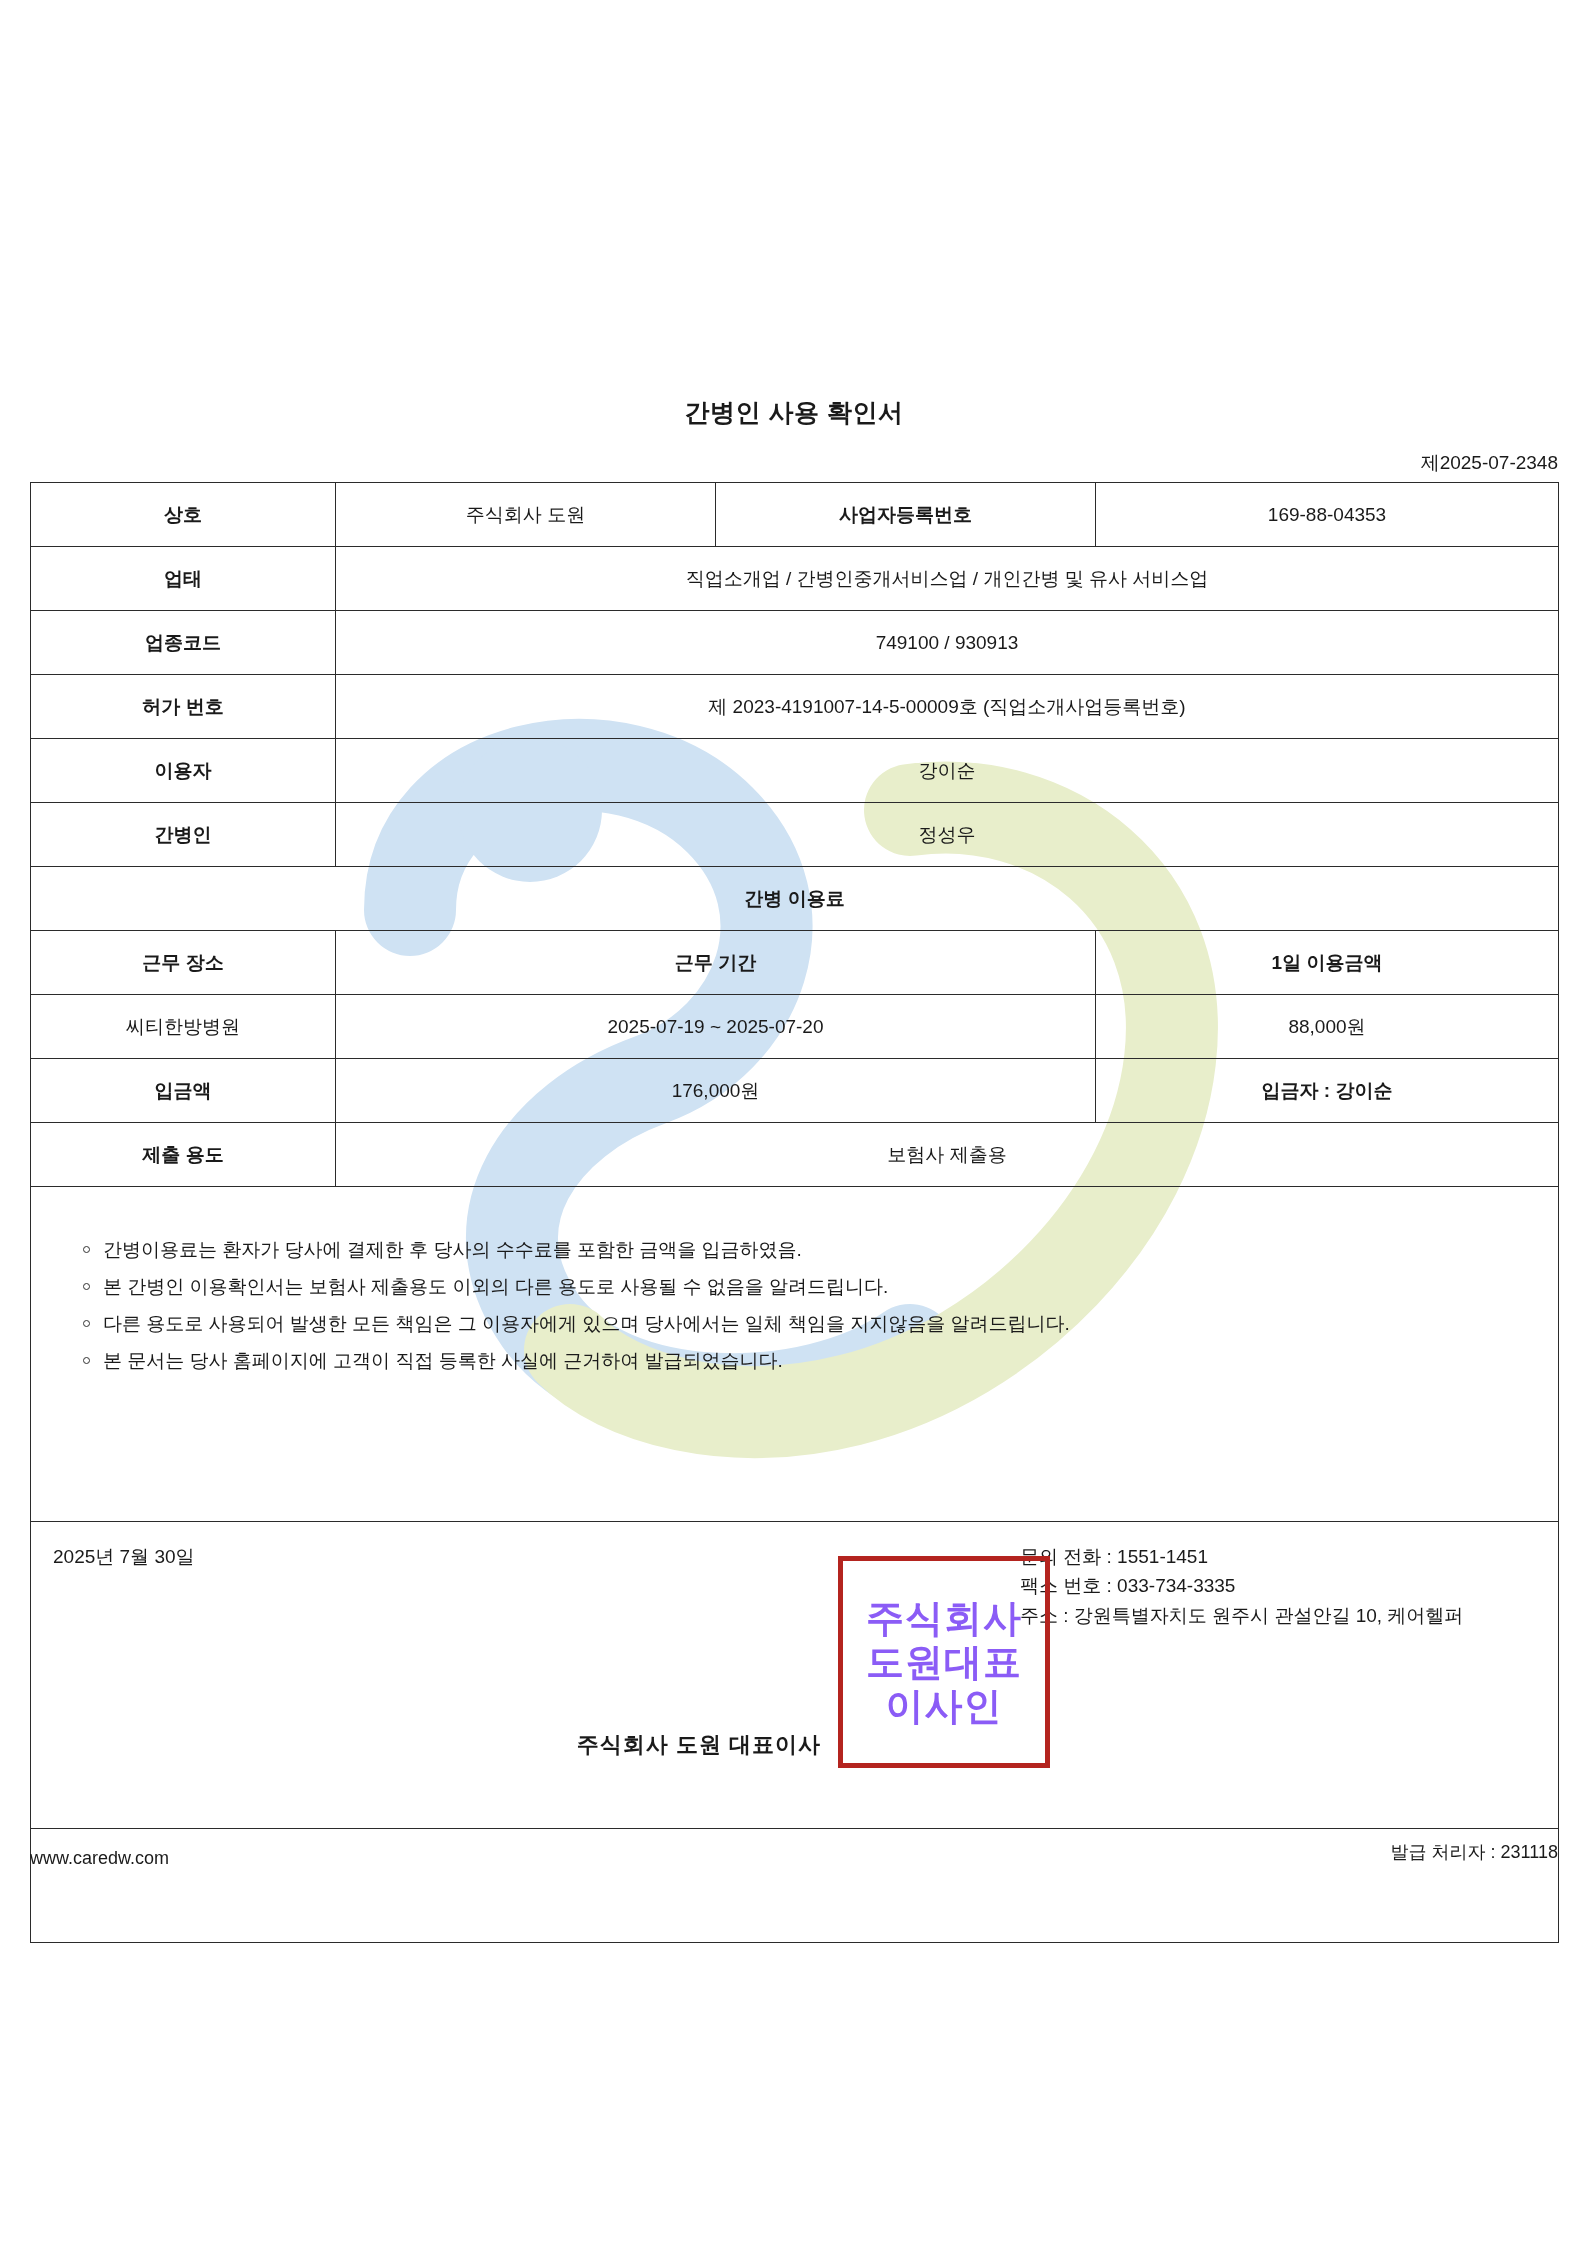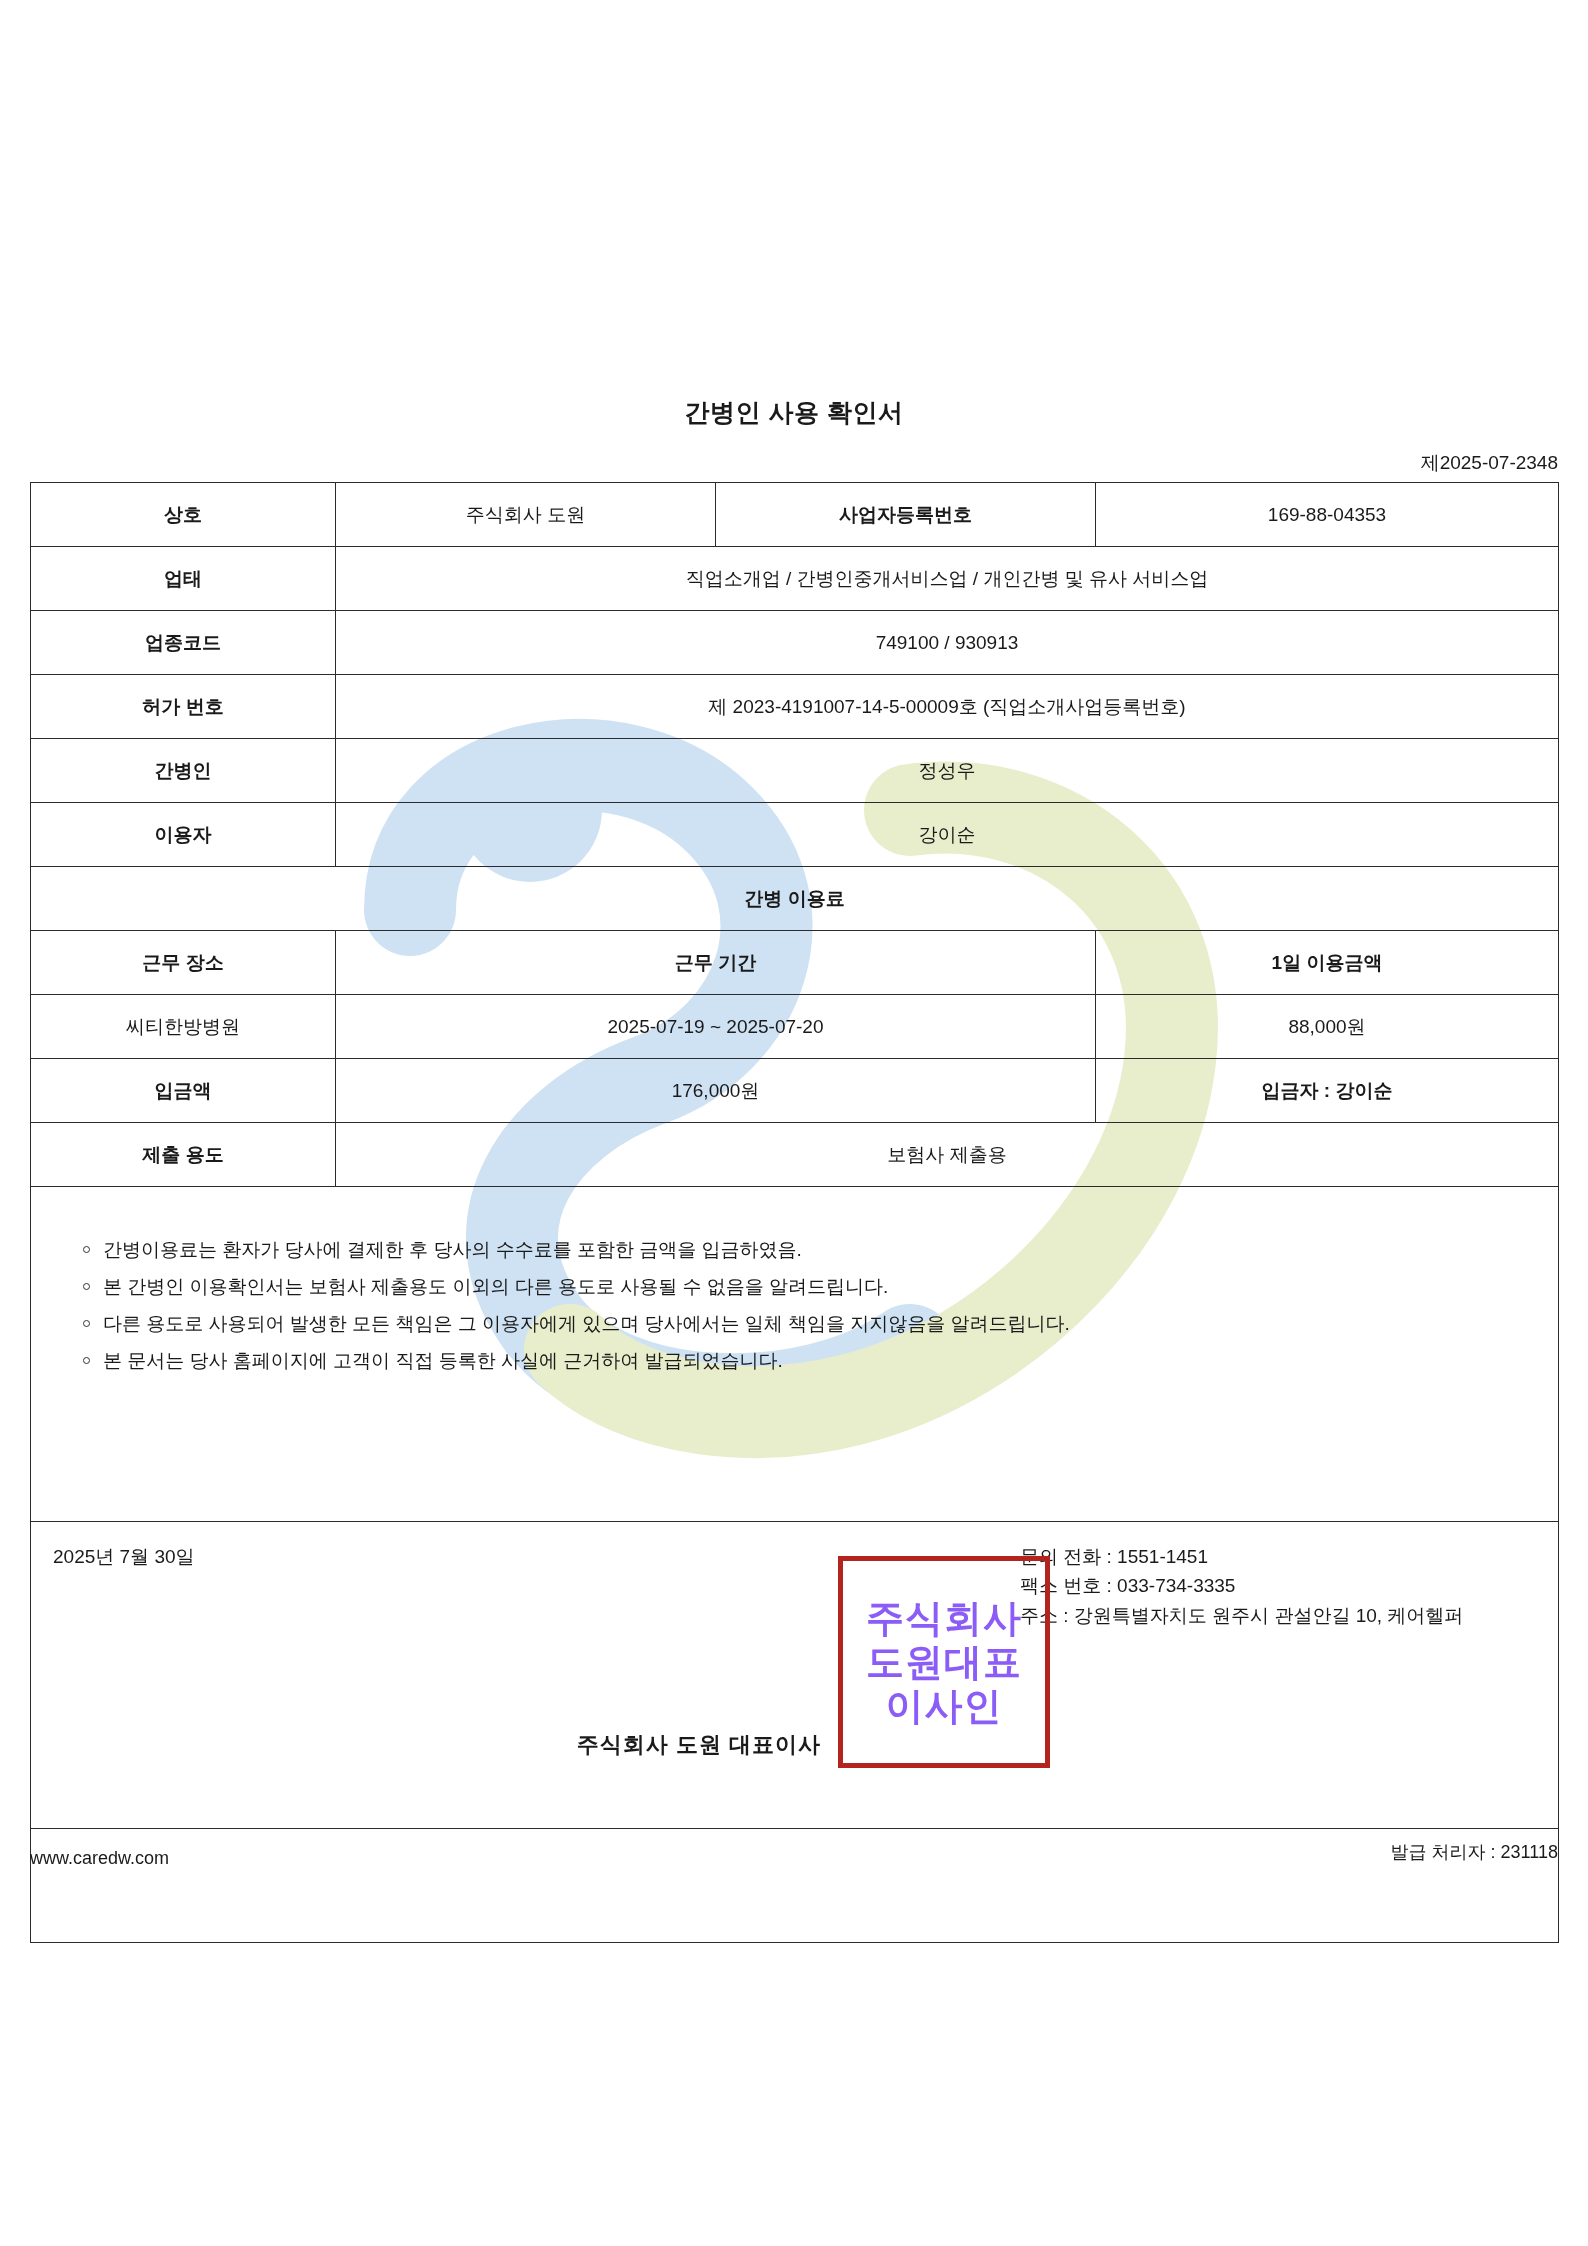--- a/index.html
+++ b/index.html
@@ -235,26 +235,26 @@
         </tr>
         <tr>
           <td class="lbl">업종코드</td>
           <td colspan="3">749100 / 930913</td>
         </tr>
         <tr>
           <td class="lbl">허가 번호</td>
           <td colspan="3">제 2023-4191007-14-5-00009호 (직업소개사업등록번호)</td>
         </tr>
         <tr>
+          <td class="lbl">이용자</td>
+          <td colspan="3">강이순</td>
+        </tr>
+        <tr>
           <td class="lbl">간병인</td>
           <td colspan="3">정성우</td>
-        </tr>
-        <tr>
-          <td class="lbl">이용자</td>
-          <td colspan="3">강이순</td>
         </tr>
         <tr>
           <td colspan="4" class="section-head">간병 이용료</td>
         </tr>
         <tr>
           <td class="lbl">근무 장소</td>
           <td class="lbl" colspan="2">근무 기간</td>
           <td class="lbl">1일 이용금액</td>
         </tr>
         <tr>

